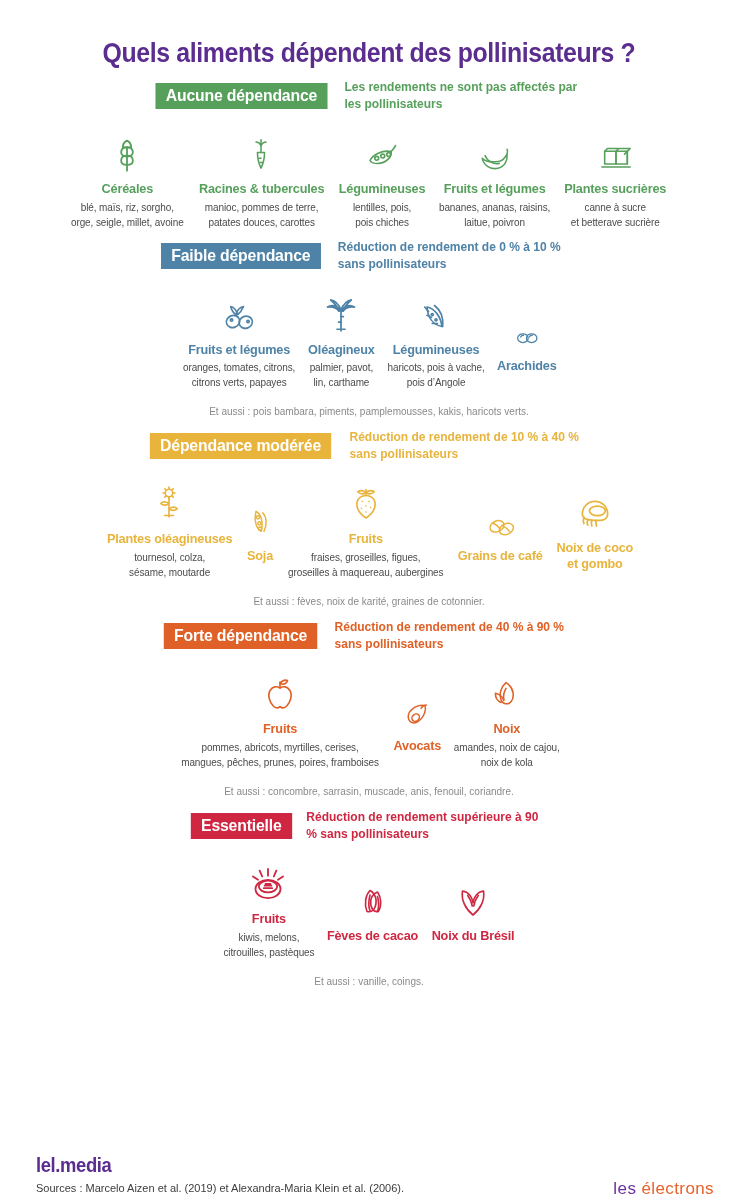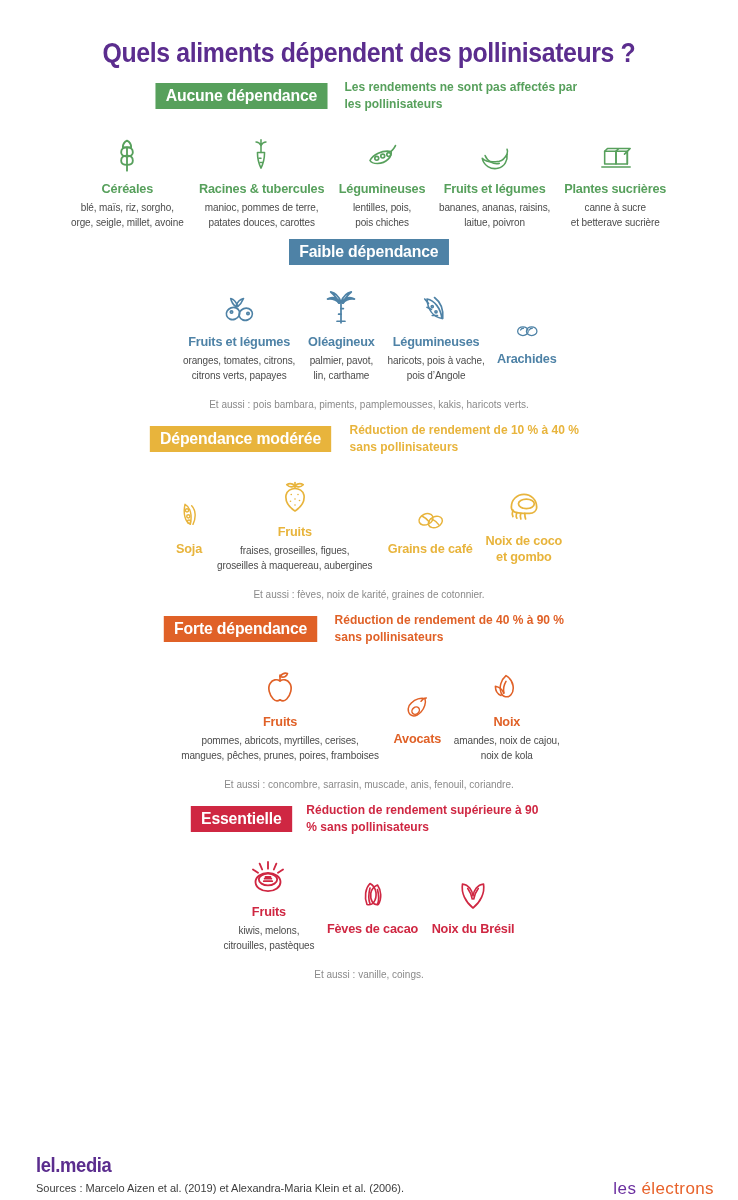--- a/index.html
+++ b/index.html
@@ -185,20 +185,21 @@
               </svg>
             </div>
             <div class="item-name" style="color: rgb(87, 160, 92);">Plantes sucrières</div>
             <div class="item-desc">canne à sucre<br>et betterave sucrière</div>
           </div>
         </div>
       </div>
       <div class="section">
         <div class="sec-head">
           <div class="badge" style="background: rgb(78, 130, 166);">Faible dépendance</div>
+          <div class="sec-sub" style="color: rgb(78, 130, 166);">Réduction de rendement de 0 % à 10 % sans pollinisateurs</div>
         </div>
         <div class="items">
           <div class="item">
             <div class="icon-wrap">
               <svg width="42" height="36" viewBox="0 0 48 48" fill="none" stroke="#4e82a6" stroke-width="2.2" stroke-linecap="round" stroke-linejoin="round">
                 <ellipse cx="16" cy="30" rx="9" ry="8" transform="rotate(-20 16 30)"></ellipse>
                 <ellipse cx="33" cy="31" rx="9" ry="8" transform="rotate(-20 33 31)"></ellipse>
                 <circle cx="14" cy="28" r="1.6"></circle>
                 <circle cx="36" cy="30" r="1.6"></circle>
                 <path d="M20 20c2-6 6-9 10-10-2 5-4 8-8 11z"></path>
@@ -248,20 +249,34 @@
           </div>
         </div>
         <div class="etaussi">Et aussi : pois bambara, piments, pamplemousses, kakis, haricots verts.</div>
       </div>
       <div class="section">
         <div class="sec-head">
           <div class="badge" style="background: rgb(232, 180, 60);">Dépendance modérée</div>
           <div class="sec-sub" style="color: rgb(232, 180, 60);">Réduction de rendement de 10 % à 40 % sans pollinisateurs</div>
         </div>
         <div class="items">
+          <div class="item">
+            <div class="icon-wrap">
+              <svg width="36" height="44" viewBox="0 0 48 48" fill="none" stroke="#e8b43c" stroke-width="2.2" stroke-linecap="round" stroke-linejoin="round">
+                <circle cx="24" cy="12" r="5"></circle>
+                <path d="M24 4v2M24 18v2M16 12h2M30 12h2M18.5 6.5l1.5 1.5M28 16l1.5 1.5M29.5 6.5L28 8M20 16l-1.5 1.5"></path>
+                <path d="M24 17v27"></path>
+                <path d="M24 26c-5-3-9-2-11 0 3 3 8 3 11 0z"></path>
+                <path d="M24 33c5-3 9-2 11 0-3 3-8 3-11 0z"></path>
+                <path d="M18 42h12"></path>
+              </svg>
+            </div>
+            <div class="item-name" style="color: rgb(232, 180, 60);">Plantes oléagineuses</div>
+            <div class="item-desc">tournesol, colza,<br>sésame, moutarde</div>
+          </div>
           <div class="item">
             <div class="icon-wrap">
               <svg width="32" height="38" viewBox="0 0 48 48" fill="none" stroke="#e8b43c" stroke-width="2.2" stroke-linecap="round" stroke-linejoin="round">
                 <path d="M18 8c8 4 11 16 8 30-8-4-11-16-8-30z"></path>
                 <path d="M28 10c6 6 7 18 2 28"></path>
                 <circle cx="21" cy="17" r="2.4"></circle>
                 <circle cx="23" cy="26" r="2.4"></circle>
                 <circle cx="24" cy="34" r="2.4"></circle>
               </svg>
             </div>

